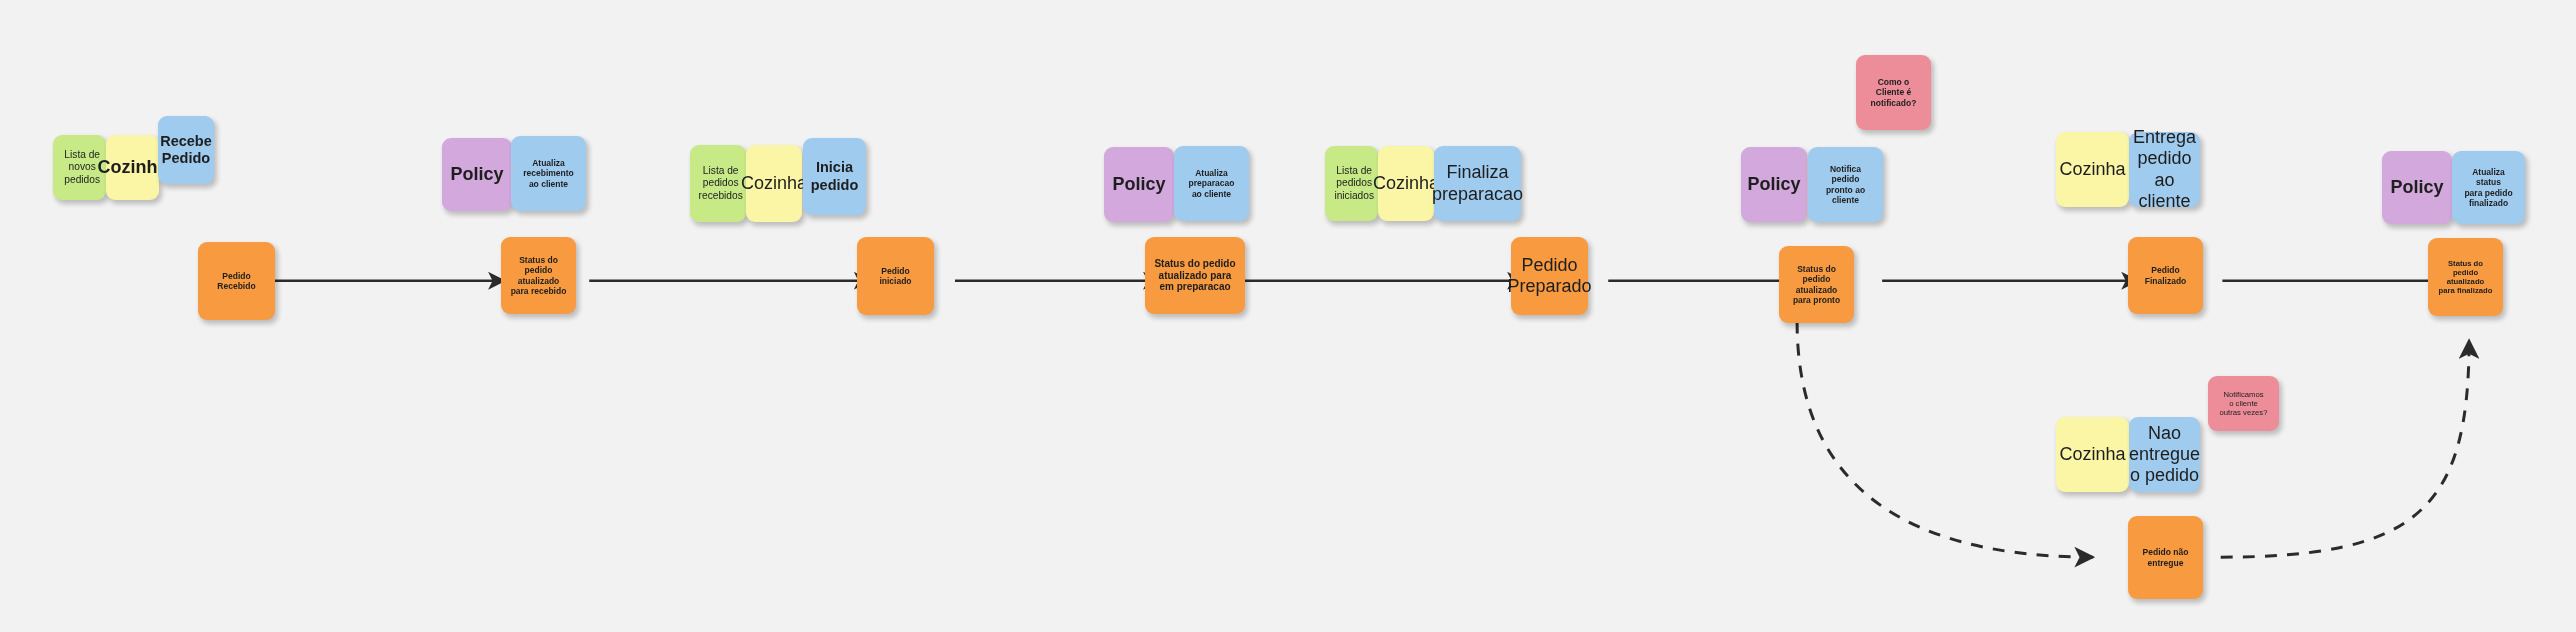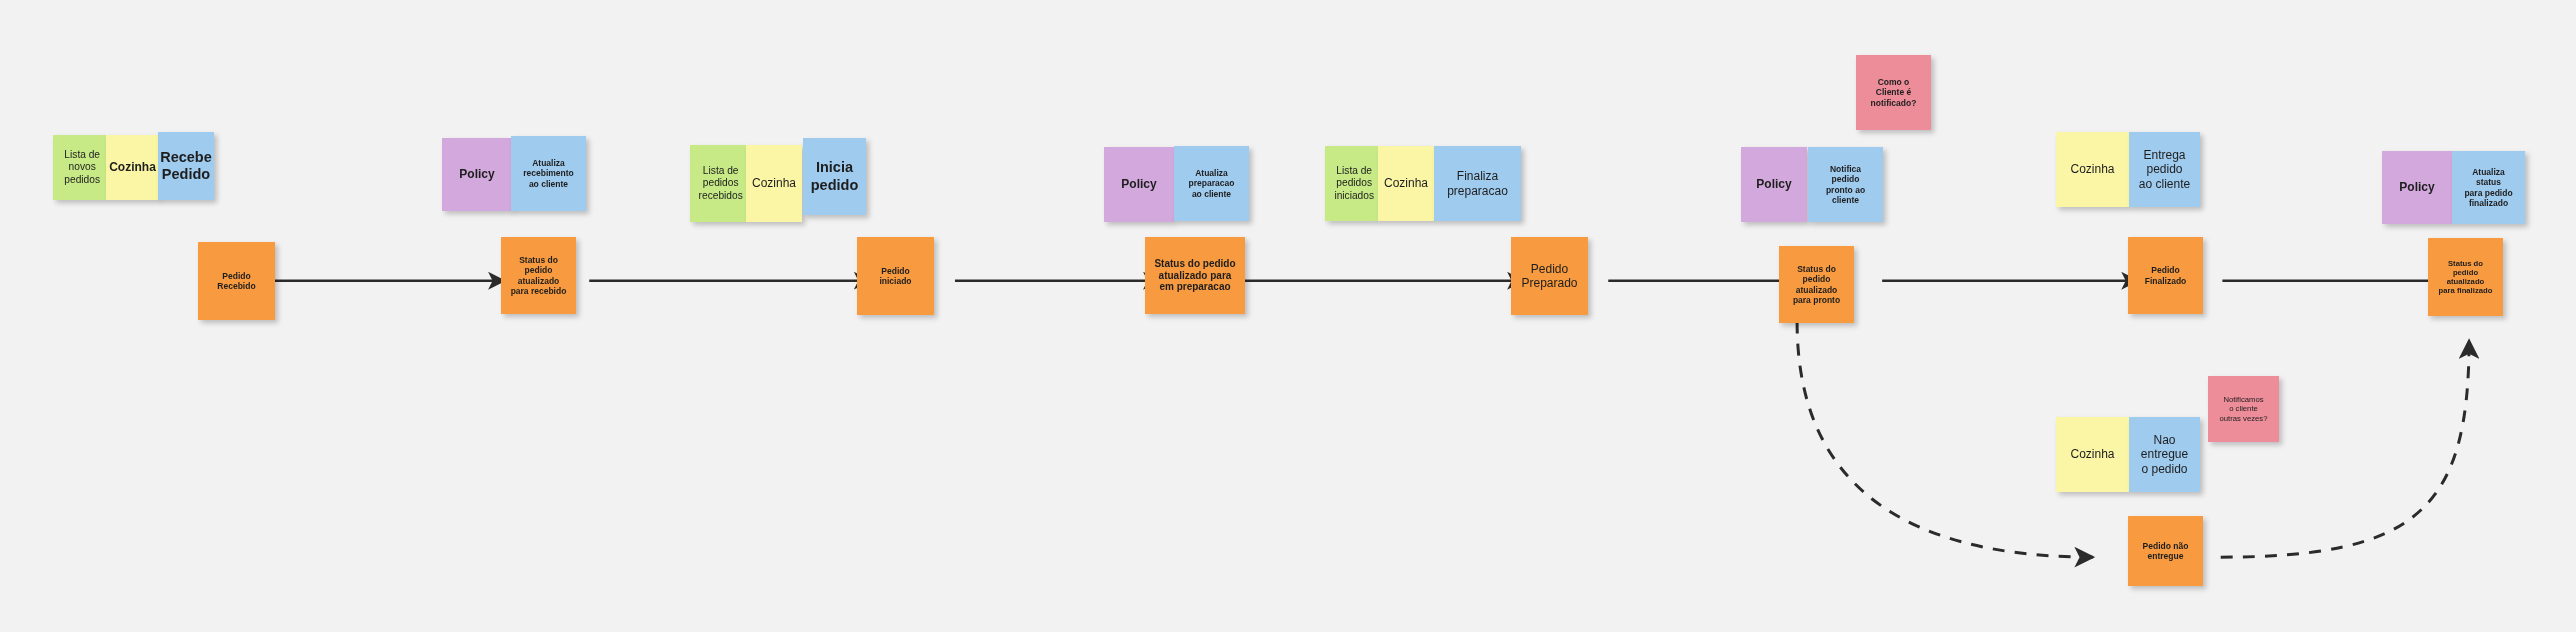--- a/index.html
+++ b/index.html
@@ -27,31 +27,32 @@
     display: flex;
     align-items: center;
     justify-content: center;
     text-align: center;
     line-height: 1.18;
     color: #1e1e1e;
     box-shadow: 2.6px 3.4px 5.1px rgba(0,0,0,0.22);
     padding: 1.7px 2.6px;
     white-space: pre-line;
     z-index: 3;
+    border-radius: 9px;
   }
   .note.aggregate   { background: #c7e986; padding-left: 8px; }   
   .note.actor       { background: #fbf5a6; }   
   .note.command     { background: #9fcbef; }   
   .note.policy      { background: #d2a8dd; }   
   .note.event       { background: #f89a3f; }   
   .note.hotspot     { background: #ec8d99; }   
 
   .note.w-small  { font-size: 10.2px; }
   .note.w-tiny   { font-size: 8.5px; font-weight: bold; }
-  .note.w-med    { font-size: 12px; }
+  .note.w-med    { font-size: 18px; }
   .note.w-large  { font-size: 14.5px; font-weight: bold; }
   .note.bold     { font-weight: bold; }
 
   
   #connectors {
     position: absolute;
     left: 0;
     top: 0;
     width: 2576px;
     height: 632px;
@@ -81,21 +82,21 @@
 
     <path d="M 2112 378 C 2112 520 2180 655 2460 655" fill="none" stroke="#2b2b2b" stroke-width="3.5" stroke-dasharray="14 12" marker-end="url(#arrow)"></path>
 
     <path d="M 2610 655 C 2840 655 2902 600 2902 400" fill="none" stroke="#2b2b2b" stroke-width="3.5" stroke-dasharray="14 12" marker-end="url(#arrow)"></path>
   </svg>
 
   <div class="note aggregate w-small" style="left:53px;  top:135px; width:53px;  height:65px;">Lista de
 novos
 pedidos</div>
   <div class="note actor w-med bold" style="left:106px; top:135px; width:53px;  height:65px;">Cozinha</div>
-  <div class="note command w-large" style="left:158px; top:132px; width:56px;  height:68px;">Recebe
+  <div class="note command w-large" style="left:158px; top:116px; width:56px;  height:68px;">Recebe
 Pedido</div>
   <div class="note event w-tiny" style="left:198px; top:242px; width:77px;  height:78px;">Pedido
 Recebido</div>
 
   <div class="note policy w-med bold" style="left:442px; top:138px; width:70px;  height:73px;">Policy</div>
   <div class="note command w-tiny" style="left:511px; top:136px; width:75px;  height:75px;">Atualiza
 recebimento
 ao cliente</div>
   <div class="note event w-tiny" style="left:501px; top:237px; width:75px;  height:77px;">Status do
 pedido
@@ -155,20 +156,20 @@
 finalizado</div>
   <div class="note event" style="left:2428px; top:238px; width:75px; height:78px; font-size:7.7px; font-weight:bold;">Status do
 pedido
 atualizado
 para finalizado</div>
 
   <div class="note actor w-med" style="left:2056px; top:417px; width:73px; height:75px;">Cozinha</div>
   <div class="note command w-med" style="left:2129px; top:417px; width:71px; height:75px; font-weight:normal;">Nao
 entregue
 o pedido</div>
-  <div class="note hotspot" style="left:2208px; top:376px; width:71px; height:66px; font-size:7.7px;">Notificamos
+  <div class="note hotspot" style="left:2208px; top:376px; width:71px; height:55px; font-size:7.7px;">Notificamos
 o cliente
 outras vezes?</div>
-  <div class="note event w-tiny" style="left:2128px; top:516px; width:75px; height:70px;">Pedido não
+  <div class="note event w-tiny" style="left:2128px; top:516px; width:75px; height:83px;">Pedido não
 entregue</div>
 
 </div>
 
 
 </body></html>

